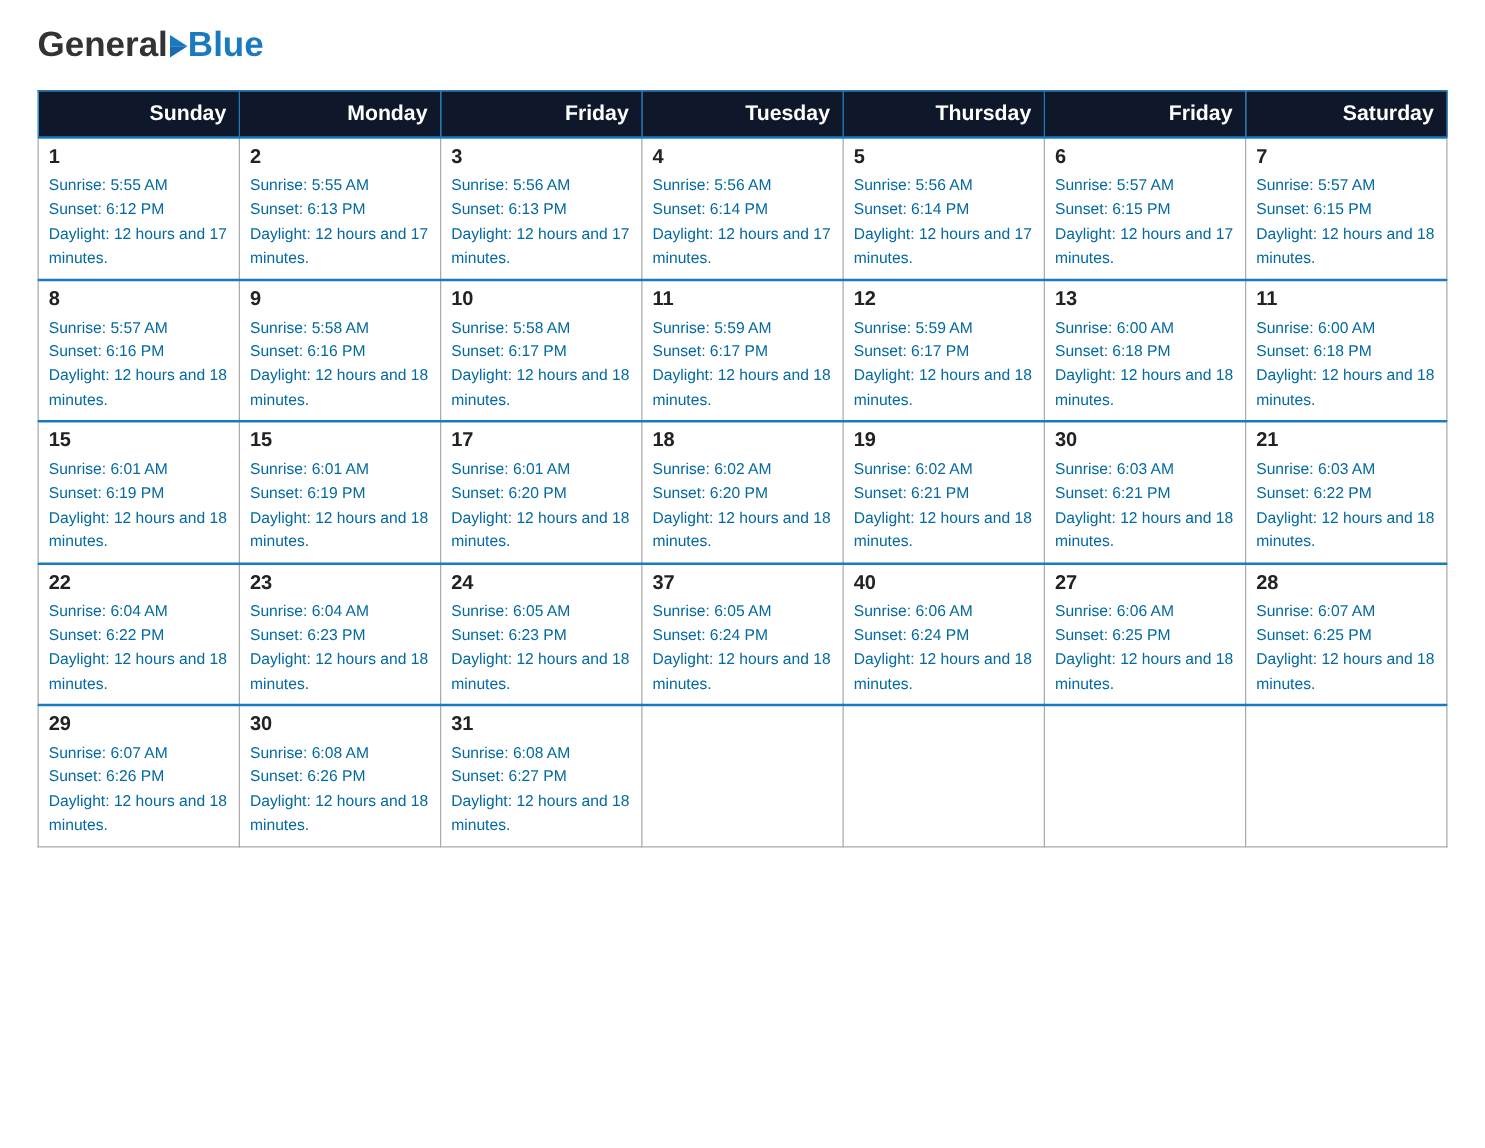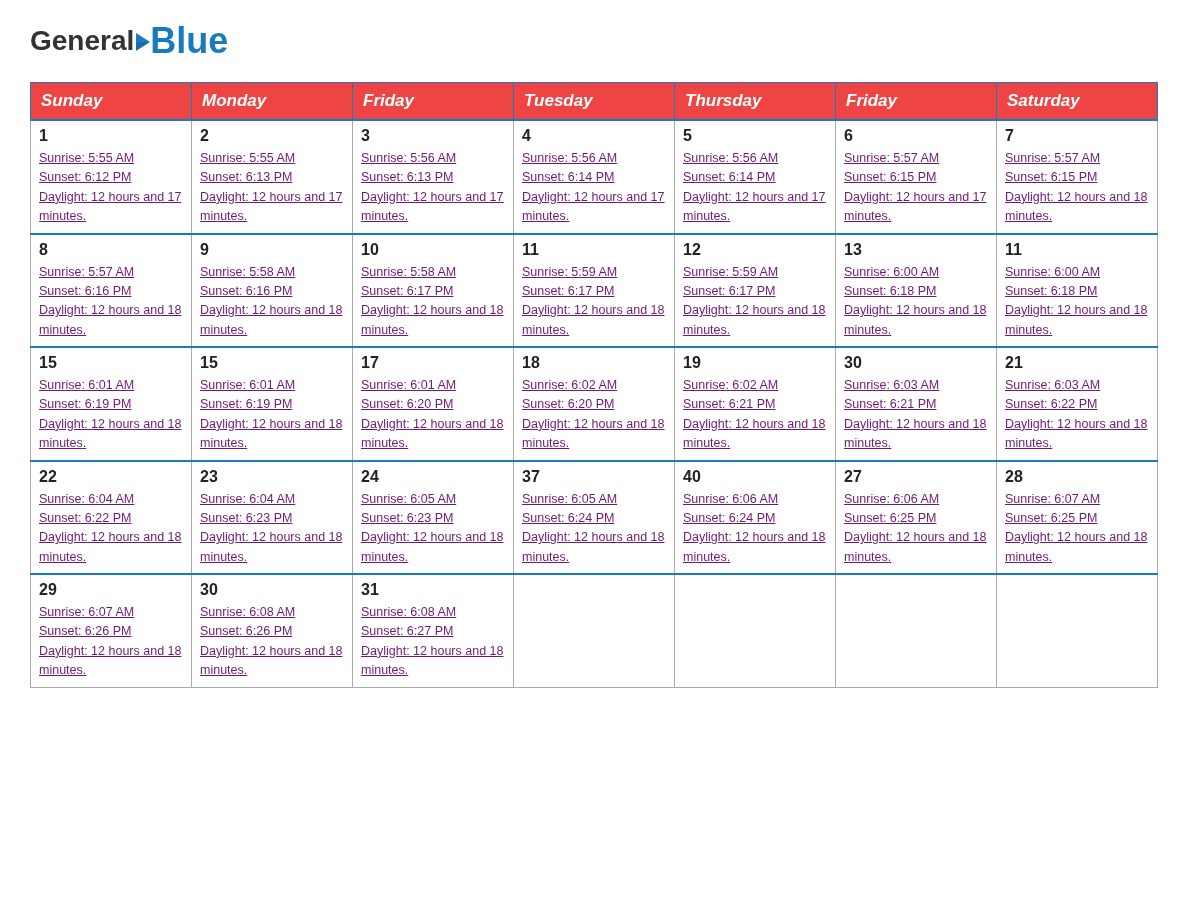--- a/index.html
+++ b/index.html
@@ -15,21 +15,21 @@
       justify-content: space-between;
       align-items: flex-start;
       margin-bottom: 20px;
     }
     .logo-text-general {
       font-size: 28px;
       font-weight: bold;
       color: #333;
     }
     .logo-blue {
-      font-size: 36px;
+      font-size: 28px;
       font-weight: bold;
       color: #1a7abf;
     }
     .logo-wrapper {
       display: flex;
     }
     .logo-line1 {
       display: flex;
       align-items: center;
     }
@@ -45,48 +45,46 @@
     .location {
       font-size: 22px;
       color: #444;
       margin-top: 4px;
     }
     table {
       width: 100%;
       border-collapse: collapse;
     }
     thead th {
-      background: #ef4444;
+      background: #0f172a;
       color: #fff;
       font-size: 17px;
       font-weight: bold;
       padding: 8px 10px;
-      text-align: left;
+      text-align: right;
       border: 1px solid #1a7abf;
-      font-style: italic;
     }
     tbody td {
       border: 1px solid #aaa;
       vertical-align: top;
       padding: 6px 8px;
       width: 14.28%;
       min-height: 100px;
       height: 110px;
     }
     .day-number {
       font-size: 16px;
       font-weight: bold;
       color: #222;
       margin-bottom: 4px;
     }
     .day-info {
       font-size: 12.5px;
-      color: #701a75;
+      color: #0369a1;
       line-height: 1.55;
-      text-decoration: underline;
     }
     tbody tr {
       border-top: 2px solid #1a7abf;
     }
     td.empty {
       background: #fff;
     }
   </style>
 </head>
 <body>

